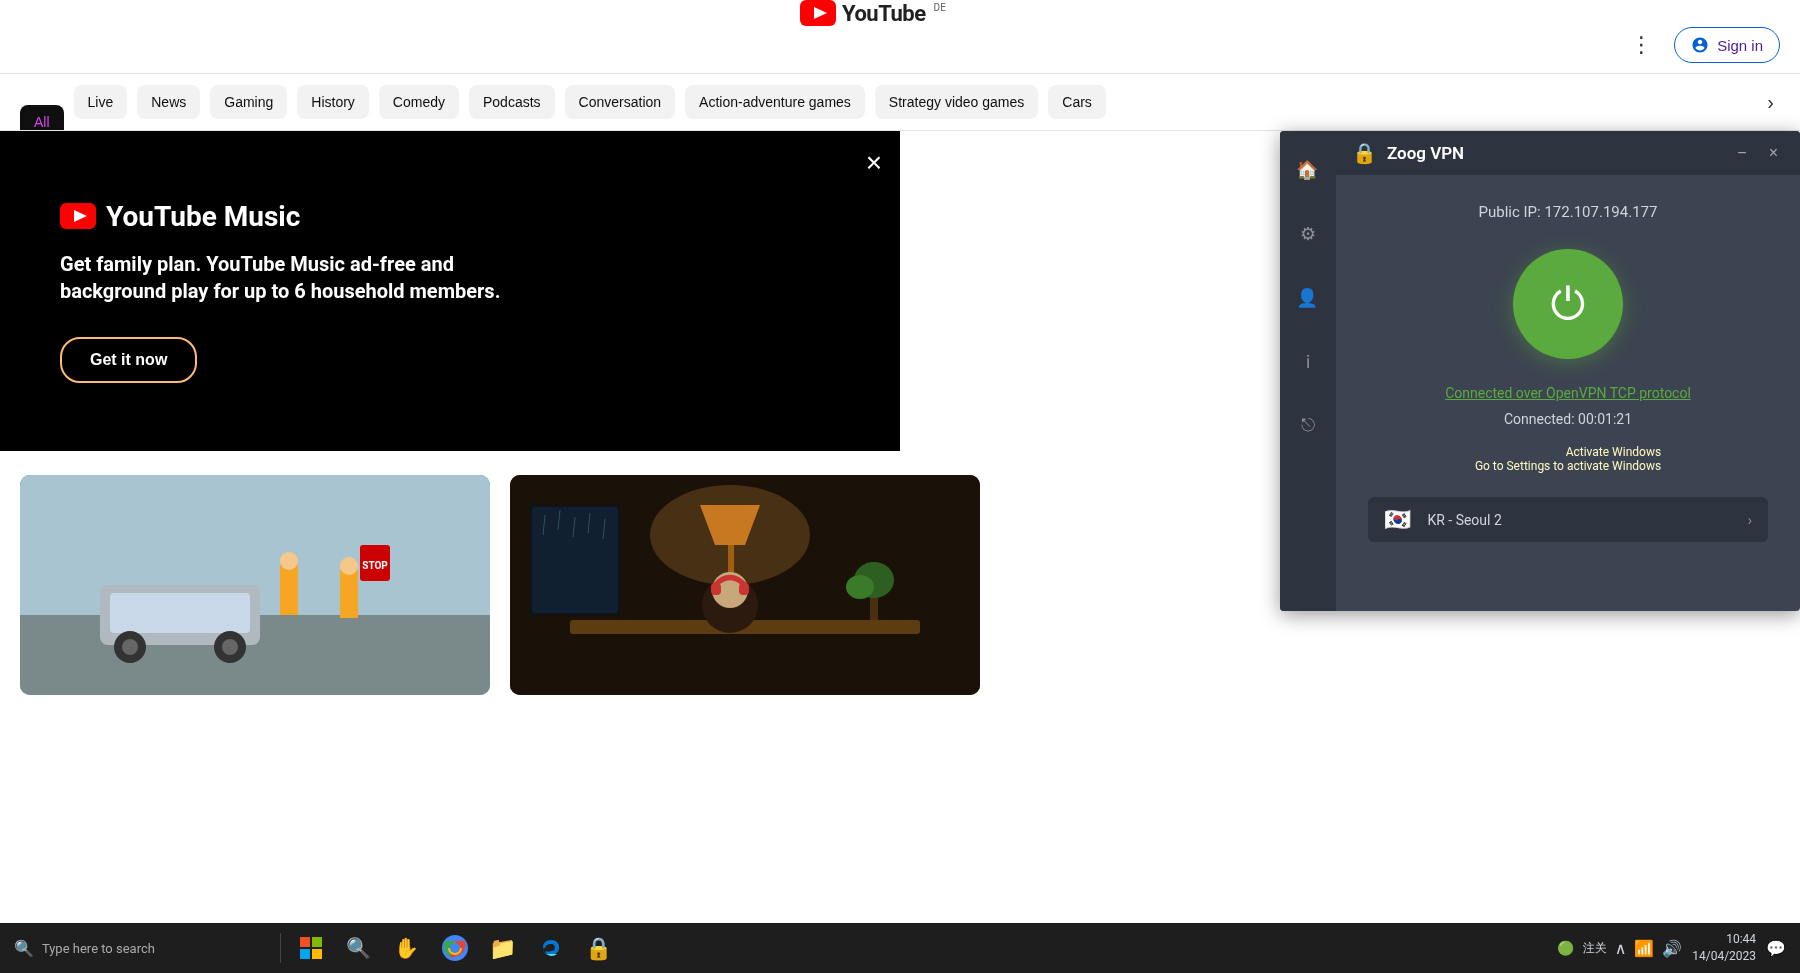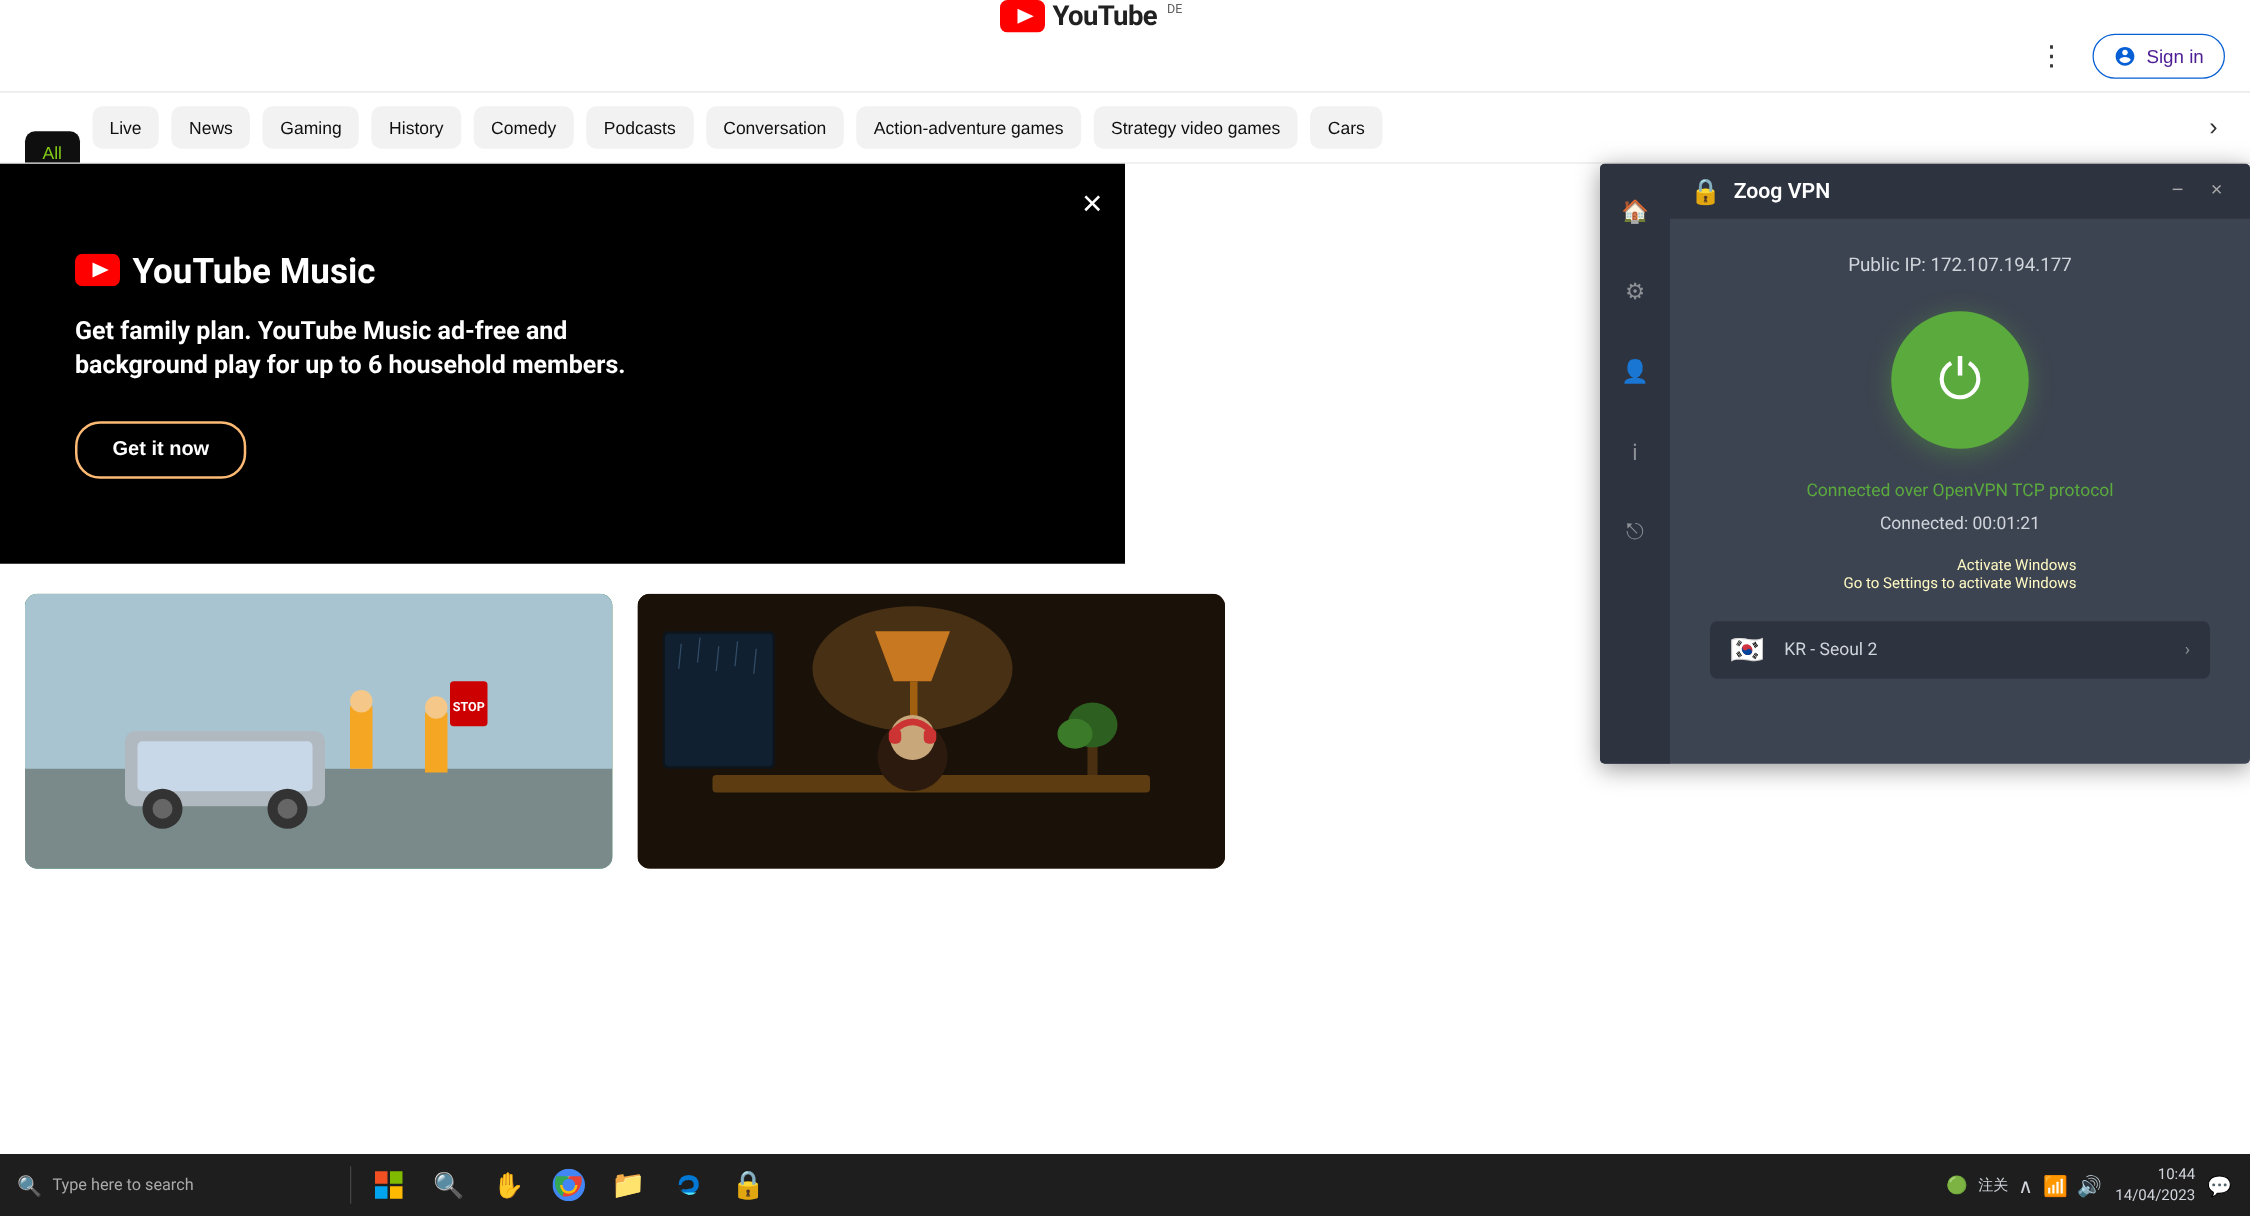--- a/index.html
+++ b/index.html
@@ -136,21 +136,21 @@
       padding: 0 14px;
       border-radius: 8px;
       font-size: 14px;
       font-weight: 500;
       cursor: pointer;
       border: none;
       white-space: nowrap;
     }
     .chip-active {
       background: #0f0f0f;
-      color: #84cc16;
+      color: #d946ef;
       margin-top: 40px;
     }
     .chip-inactive {
       background: #f2f2f2;
       color: #0f0f0f;
     }
     .filter-scroll-btn {
       background: none;
       border: none;
       cursor: pointer;
@@ -335,20 +335,21 @@
     .vpn-power-icon {
       color: #fff;
       font-size: 44px;
       line-height: 1;
     }
     .vpn-status {
       color: #5aaa3e;
       font-size: 14px;
       text-align: center;
       margin-top: 6px;
+      text-decoration: underline;
     }
     .vpn-duration {
       color: #d0d4db;
       font-size: 14px;
     }
     .vpn-activate {
       color: #fef9c3;
       font-size: 12px;
       text-align: right;
       margin-top: 8px;
@@ -435,21 +436,21 @@
       font-size: 12px;
       text-align: right;
       line-height: 1.4;
     }
     .taskbar-notification { color: #d0d4db; font-size: 16px; cursor: pointer; }
 
     
     .thumb-art-1 {
       width: 100%;
       height: 100%;
-      background: #15803d;
+      background: #22c55e;
       display: flex;
       align-items: center;
       justify-content: flex-end;
       position: relative;
       overflow: hidden;
     }
     .thumb-art-2 {
       width: 100%;
       height: 100%;
       background: #3d2b1f;

